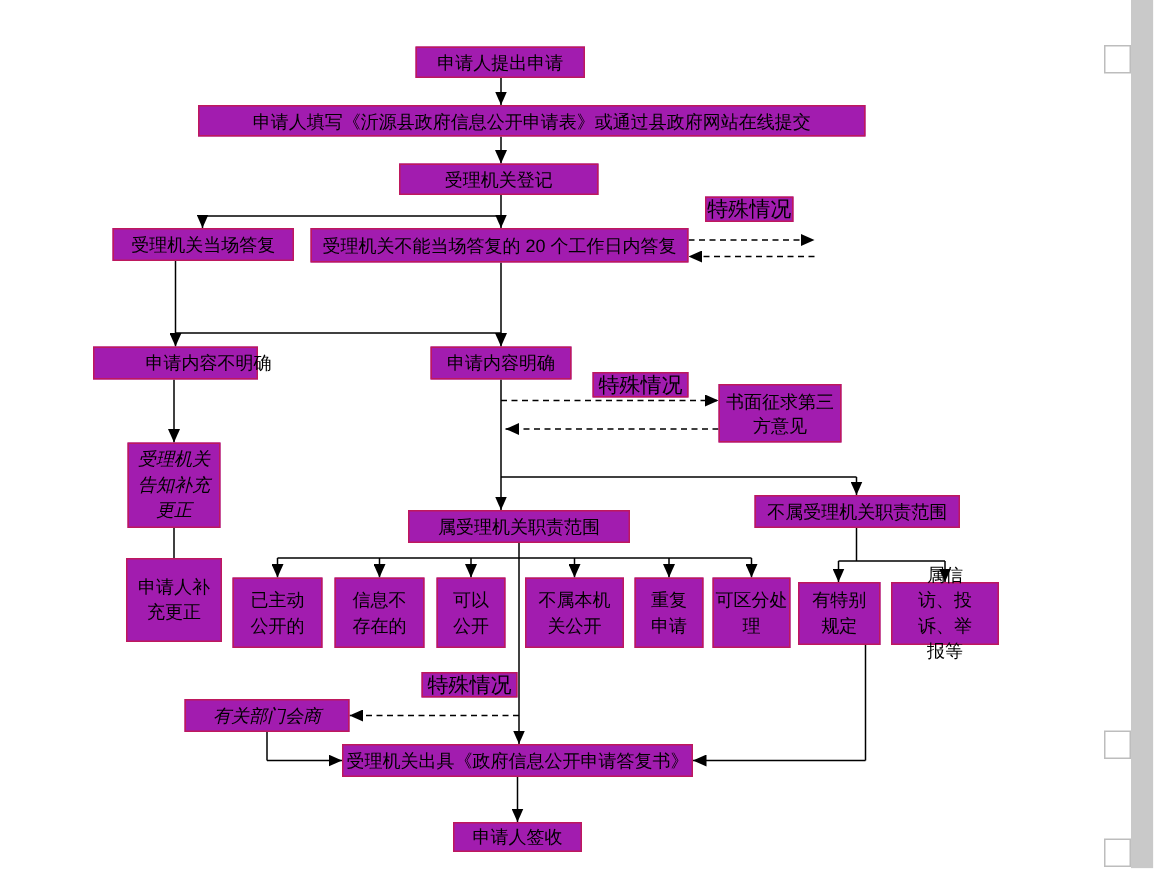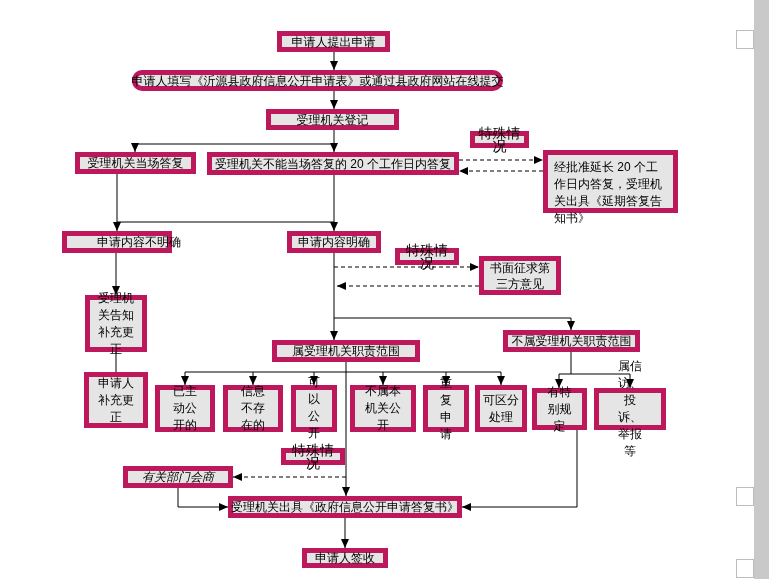--- a/index.html
+++ b/index.html
@@ -2,21 +2,21 @@
 <html><head>
 <meta charset="utf-8">
 <style>
   html,body{margin:0;padding:0;background:#ffffff;}
   .screen{
     position:relative;width:769px;height:579px;background:#ffffff;overflow:hidden;
     font-family:"Liberation Sans","DejaVu Sans",sans-serif;color:#000;
   }
   .connectors{position:absolute;left:0;top:0;width:769px;height:579px;pointer-events:none;}
   .node{
-    position:absolute;box-sizing:border-box;border:5px solid #be185d;background:#e5e5e5;
+    position:absolute;box-sizing:border-box;border:1px solid #be185d;background:#a21caf;
     display:flex;align-items:center;justify-content:center;text-align:center;
     font-size:12px;line-height:16px;
   }
   .one-line{white-space:nowrap;}
   .small{font-size:14px;line-height:13px;}
   .multiline-left{
     align-items:flex-start;justify-content:flex-start;text-align:left;
     padding:4px 6px;line-height:17px;
   }
   .app-strip{position:absolute;top:0;width:15px;height:579px;background:#c9c9c9;}
@@ -74,53 +74,52 @@
         <line x1="543" y1="171" x2="459" y2="171" marker-end="url(#arr)"></line>
         <line x1="334" y1="267" x2="479" y2="267" marker-end="url(#arr)"></line>
         <line x1="479" y1="286" x2="337" y2="286" marker-end="url(#arr)"></line>
         <line x1="346" y1="477" x2="233" y2="477" marker-end="url(#arr)"></line>
       </g>
     </g>
   </svg>
 
   <div class="node one-line" style="left:277px;top:31px;width:113px;height:21px;">申请人提出申请</div>
 
-  <div class="node one-line" style="left:132px;top:70px;width:371px;height:21px;border-radius:10px;">申请人填写《沂源县政府信息公开申请表》或通过县政府网站在线提交</div>
+  <div class="node one-line" style="left:132px;top:70px;width:445px;height:21px;">申请人填写《沂源县政府信息公开申请表》或通过县政府网站在线提交</div>
 
   <div class="node one-line" style="left:266px;top:109px;width:133px;height:21px;">受理机关登记</div>
 
   <div class="node one-line" style="left:75px;top:152px;width:121px;height:22px;">受理机关当场答复</div>
 
   <div class="node one-line" style="left:207px;top:152px;width:252px;height:23px;">受理机关不能当场答复的 20 个工作日内答复</div>
 
   <div class="node small" style="left:470px;top:131px;width:59px;height:17px;">特殊情况</div>
 
-  <div class="node multiline-left" style="left:543px;top:150px;width:135px;height:63px;">经批准延长 20 个工作日内答复，受理机关出具《延期答复告知书》</div>
 
   <div class="node one-line" style="left:62px;top:231px;width:110px;height:22px;padding-left:44px;">申请内容不明确</div>
 
   <div class="node one-line" style="left:287px;top:231px;width:94px;height:22px;">申请内容明确</div>
 
   <div class="node small" style="left:395px;top:248px;width:64px;height:17px;">特殊情况</div>
 
   <div class="node" style="left:479px;top:256px;width:82px;height:39px;padding:0 4px;">书面征求第三方意见</div>
 
-  <div class="node" style="left:85px;top:295px;width:62px;height:57px;padding:0 4px;line-height:17px;">受理机关告知补充更正</div>
+  <div class="node" style="left:85px;top:295px;width:62px;height:57px;padding:0 4px;line-height:17px;font-style:italic;">受理机关告知补充更正</div>
 
   <div class="node one-line" style="left:272px;top:340px;width:148px;height:22px;">属受理机关职责范围</div>
 
   <div class="node one-line" style="left:503px;top:330px;width:137px;height:22px;">不属受理机关职责范围</div>
 
   <div class="node" style="left:84px;top:372px;width:64px;height:56px;padding:0 4px;line-height:17px;">申请人补充更正</div>
 
   <div class="node" style="left:155px;top:385px;width:60px;height:47px;padding:0 8px;line-height:17px;">已主动公开的</div>
 
   <div class="node" style="left:223px;top:385px;width:60px;height:47px;padding:0 8px;line-height:17px;">信息不存在的</div>
 
-  <div class="node" style="left:291px;top:385px;width:46px;height:47px;padding:0 8px;line-height:17px;font-family:Liberation Mono, monospace;">可以公开</div>
+  <div class="node" style="left:291px;top:385px;width:46px;height:47px;padding:0 8px;line-height:17px;">可以公开</div>
 
   <div class="node" style="left:350px;top:385px;width:66px;height:47px;padding:0 6px;line-height:17px;">不属本机关公开</div>
 
   <div class="node" style="left:423px;top:385px;width:46px;height:47px;padding:0 8px;line-height:17px;">重复申请</div>
 
   <div class="node" style="left:475px;top:385px;width:52px;height:47px;padding:0 1px;line-height:17px;">可区分处理</div>
 
   <div class="node" style="left:532px;top:388px;width:55px;height:42px;padding:0 8px;line-height:17px;">有特别规定</div>
 
   <div class="node" style="left:594px;top:388px;width:72px;height:42px;padding:0 16px;line-height:17px;">属信访、投诉、举报等</div>

